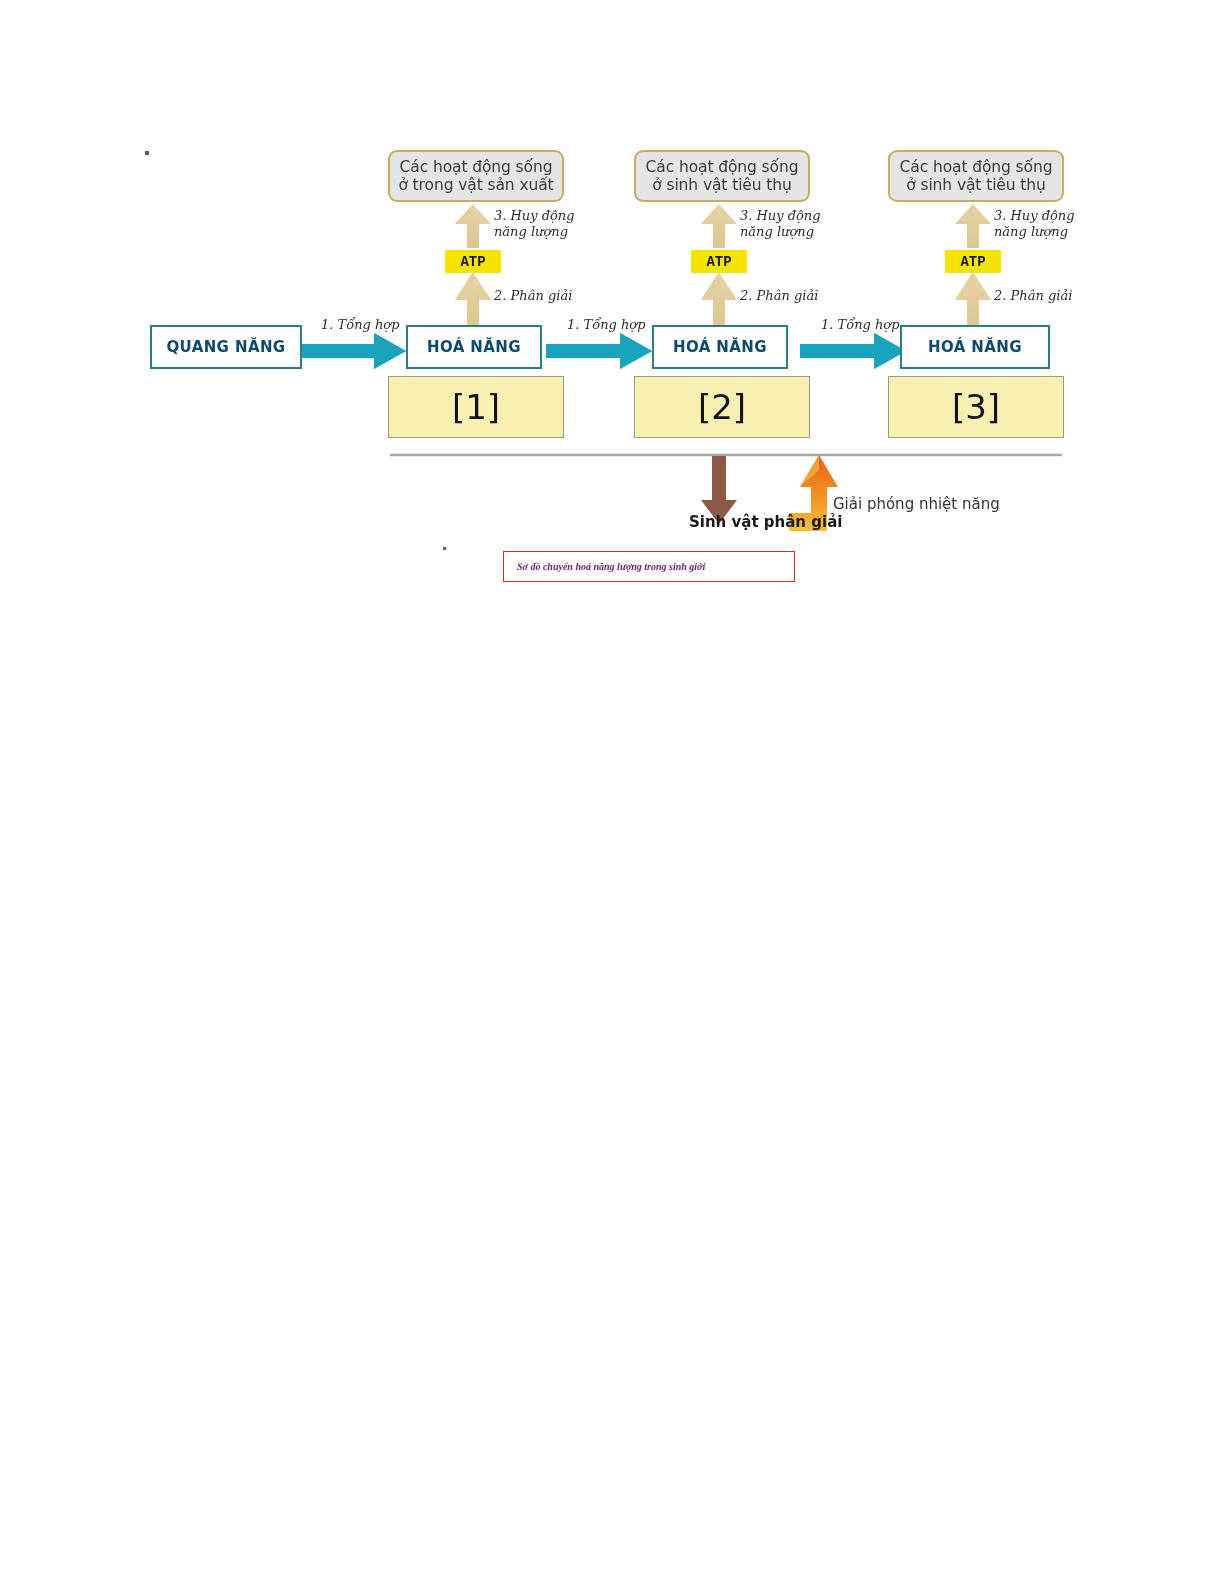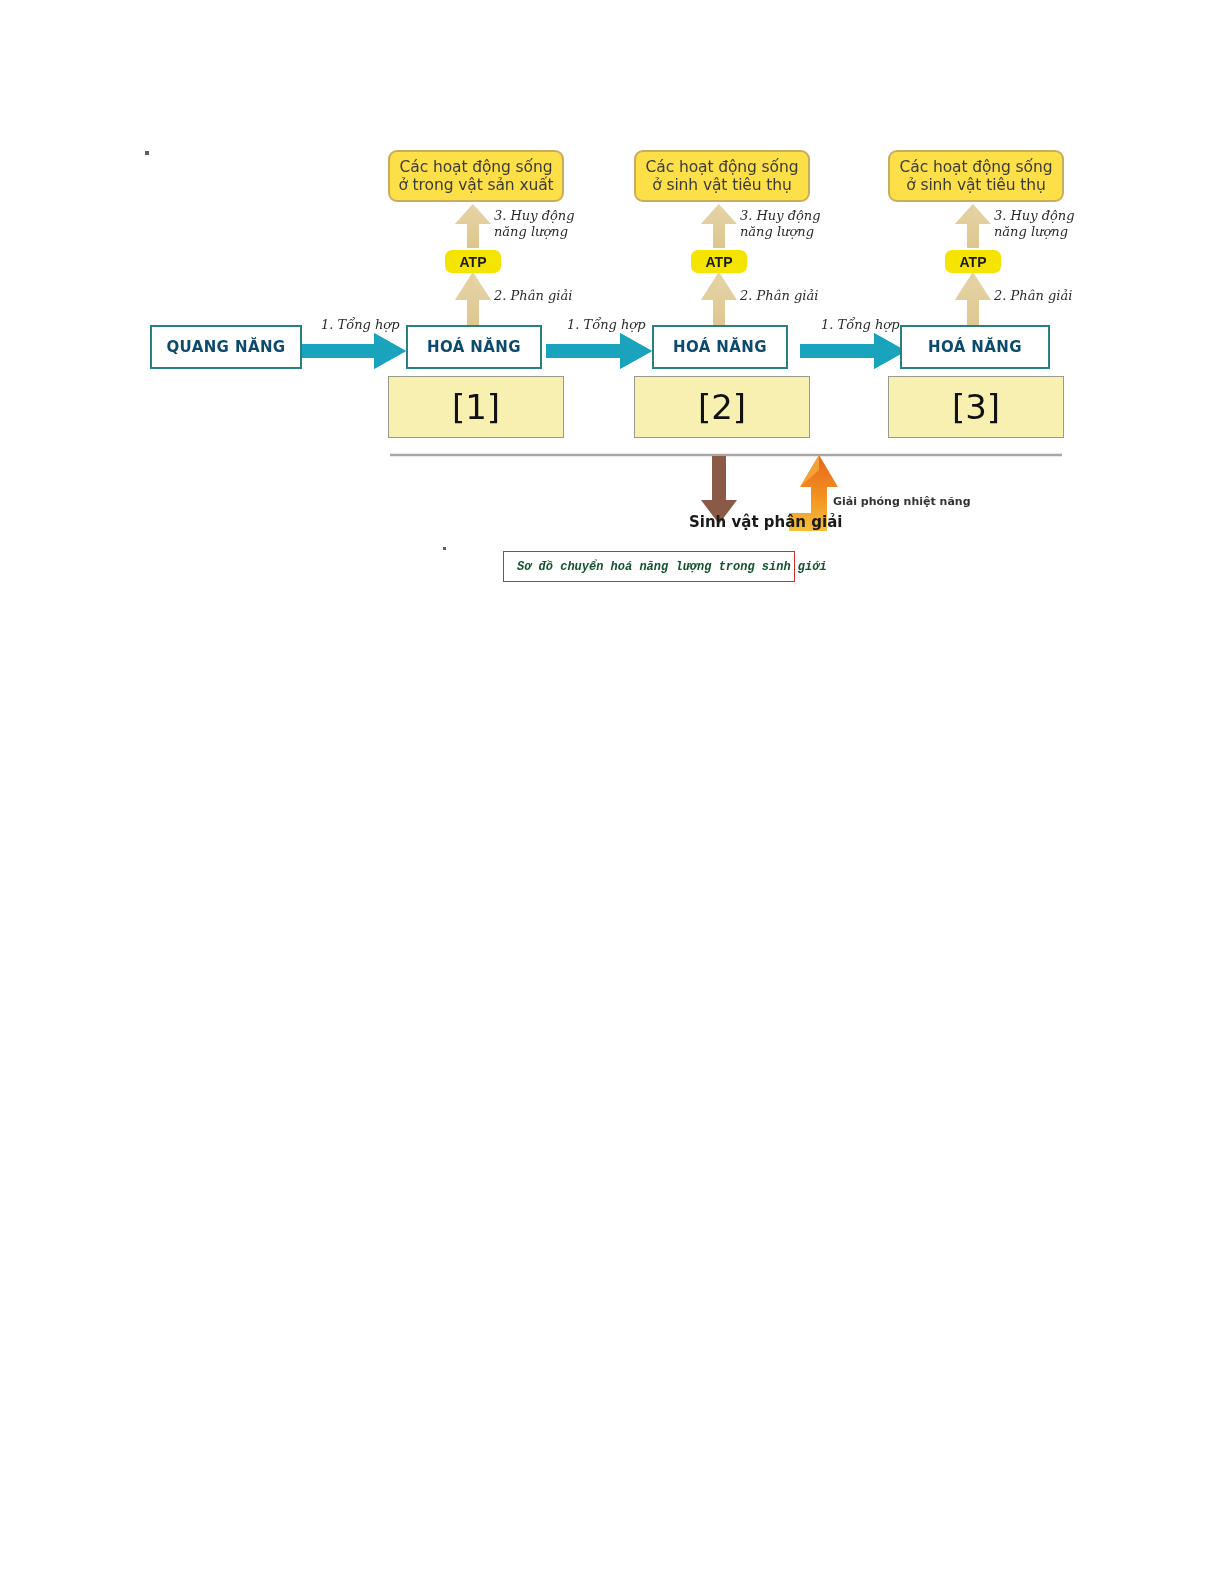--- a/index.html
+++ b/index.html
@@ -23,49 +23,49 @@
   }
   .abs { position: absolute; }
 
   
   .activity-box {
     position: absolute;
     width: 176px;
     height: 52px;
     border: 2px solid #cbab61;
     border-radius: 9px;
-    background: #fde047;
+    background: #e5e5e5;
     box-sizing: border-box;
     display: flex;
     align-items: center;
     justify-content: center;
     text-align: center;
     line-height: 1.18;
     font-size: 15.5px;
     color: #3b3b3b;
     font-family: "DejaVu Sans", sans-serif;
     letter-spacing: -0.1px;
   }
   .activity-box span { display: block; }
 
   
   .atp {
     position: absolute;
     width: 56px;
     height: 23px;
     background: #f5e400;
-    border-radius: 7px;
+    border-radius: 1px;
     display: flex;
     align-items: center;
     justify-content: center;
     font-size: 14px;
     font-weight: bold;
     color: #1b1b1b;
     box-sizing: border-box;
-    font-family: Liberation Sans, sans-serif;
+    font-family: Liberation Mono, monospace;
   }
 
   
   .energy-box {
     position: absolute;
     height: 44px;
     border: 2px solid #2a7f84;
     background: #ffffff;
     box-sizing: border-box;
     display: flex;
@@ -112,43 +112,42 @@
   .decomposer-label {
     position: absolute;
     font-size: 15px;
     font-weight: bold;
     color: #1a1a1a;
     font-family: "DejaVu Sans", sans-serif;
     white-space: nowrap;
   }
   .heat-label {
     position: absolute;
-    font-size: 11px;
+    font-size: 15px;
     color: #333333;
     font-family: "DejaVu Sans", sans-serif;
     white-space: nowrap;
-    font-weight: bold;
   }
 
   
   .caption-box {
     position: absolute;
     border: 1.5px solid #d42b2b;
     background: #ffffff;
     box-sizing: border-box;
     display: flex;
     align-items: center;
     padding-left: 13px;
   }
   .caption-text {
-    font-family: Liberation Mono, monospace;
+    font-family: Liberation Serif, serif;
     font-style: italic;
     font-weight: bold;
-    font-size: 12px;
-    color: #14532d;
+    font-size: 10px;
+    color: #701a75;
     white-space: nowrap;
   }
 
   
   .speck { position: absolute; background: #5c5c66; }
 </style>
 </head>
 <body>
 
 <div id="canvas">

